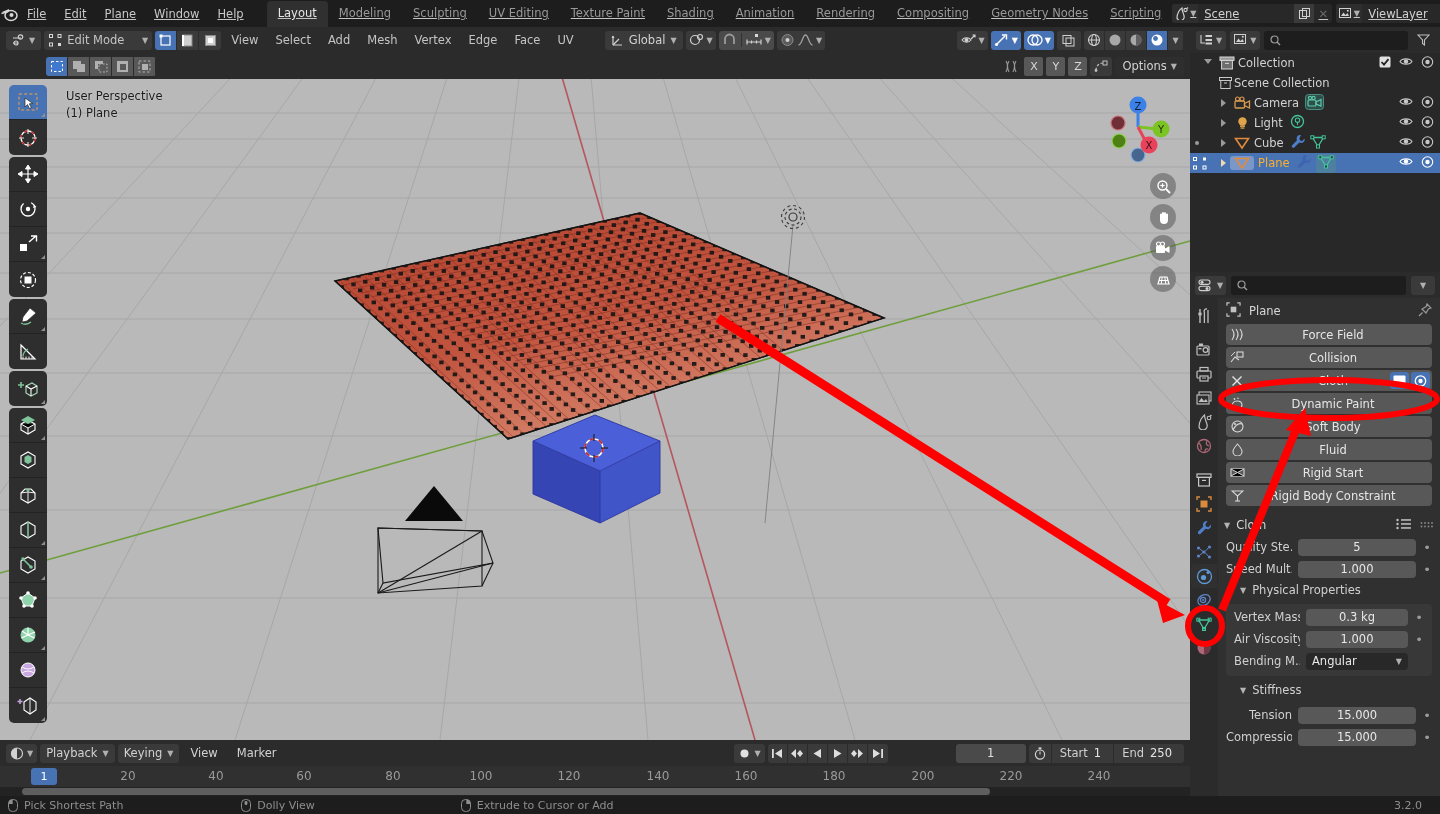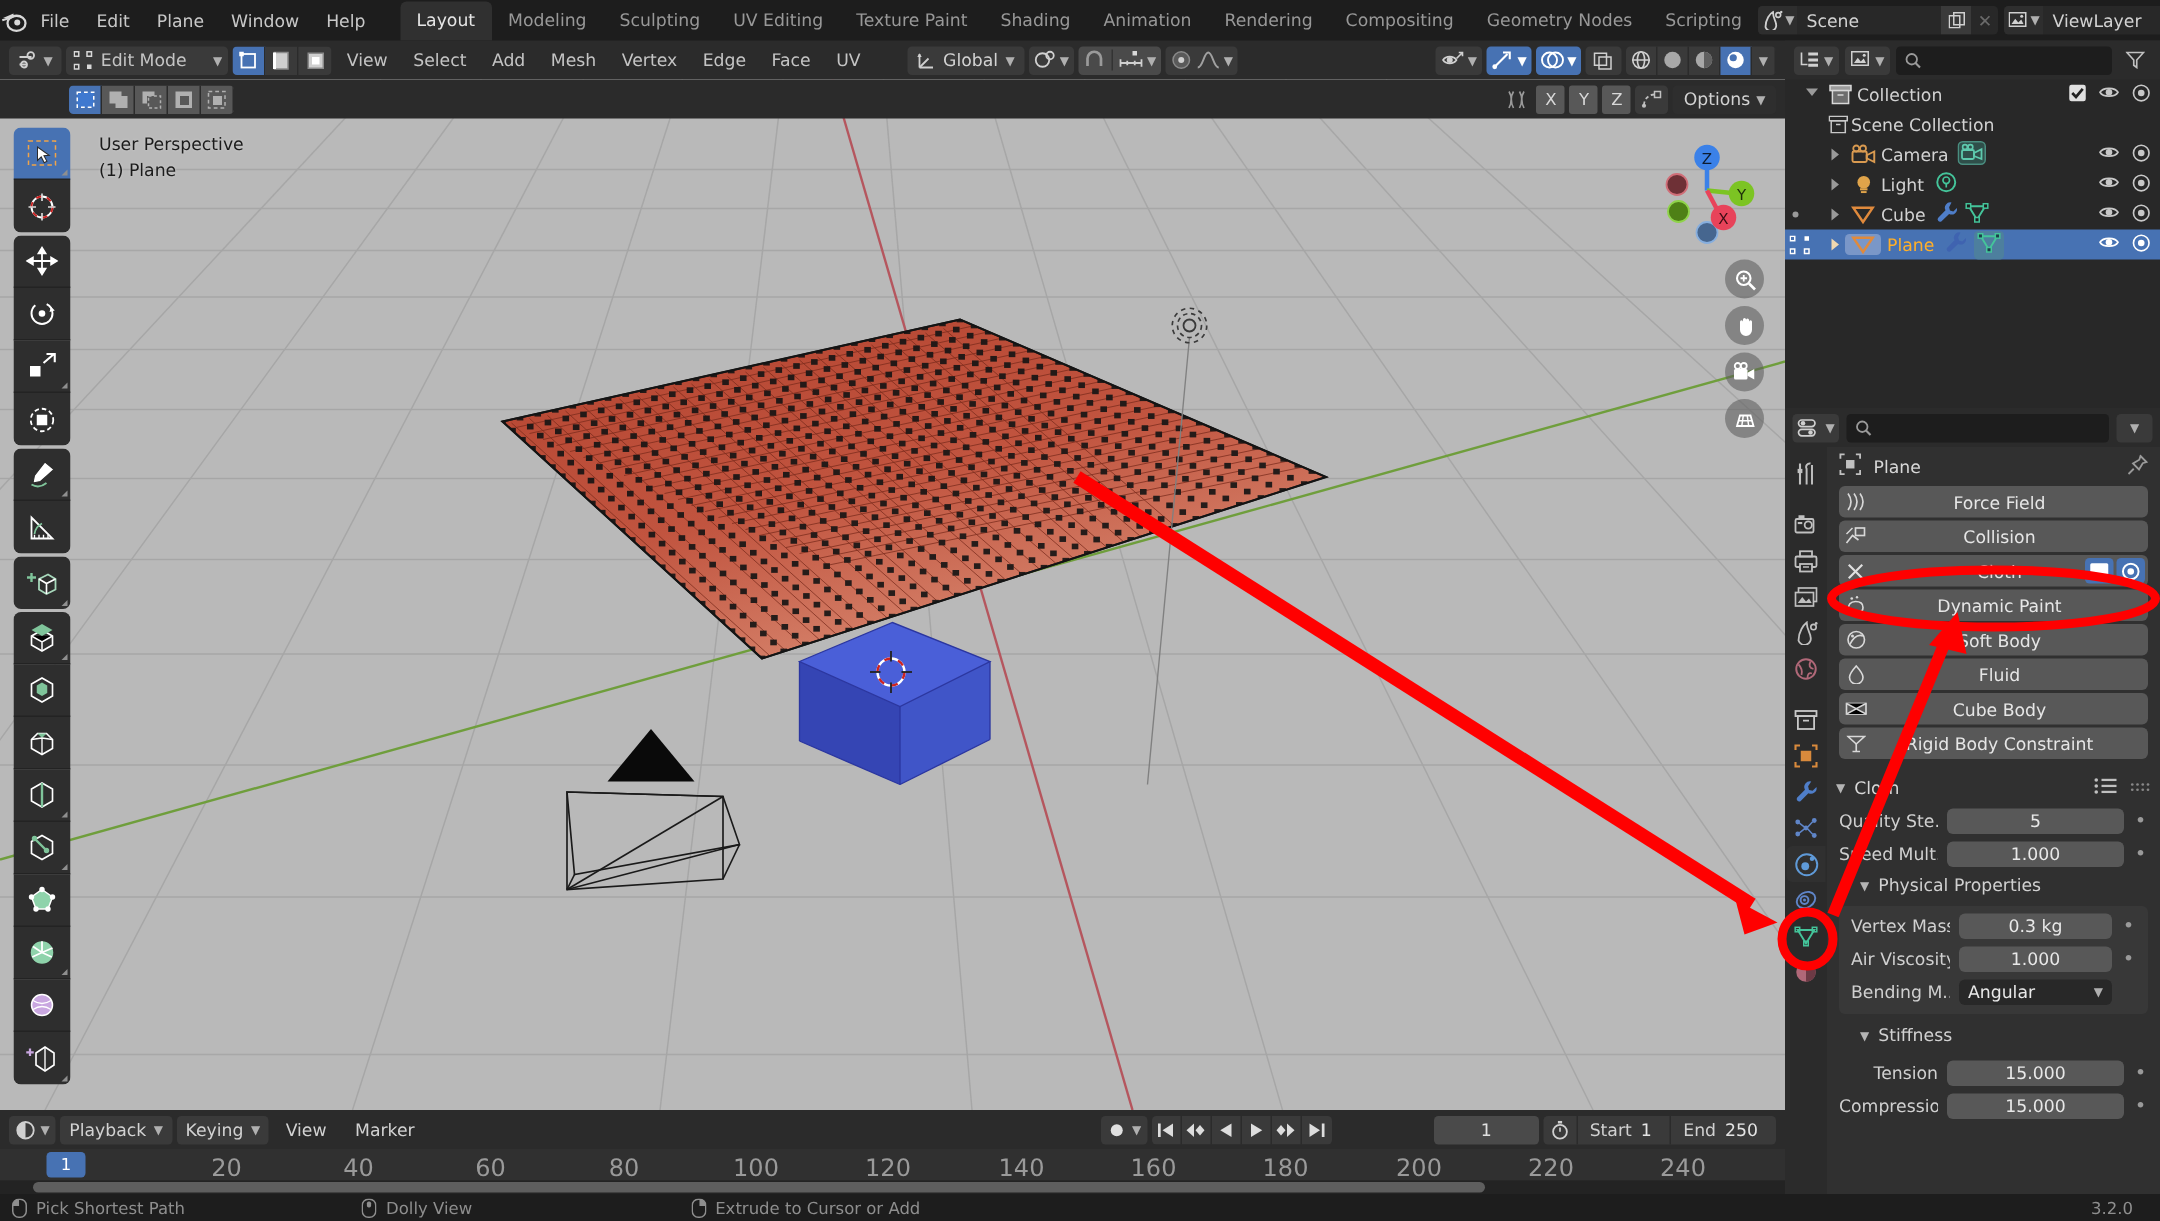--- a/index.html
+++ b/index.html
@@ -9,21 +9,21 @@
     font-family:"DejaVu Sans", sans-serif;
     font-size:11.5px;
     color:#c4c4c4;
     -webkit-font-smoothing: antialiased;
   }
   .app { position:relative; width:1440px; height:814px; }
 
   
   .topbar {
     position:absolute; left:0; top:0; width:1440px; height:27px;
-    background:#1d1d1d; display:flex; align-items:center;
+    background:#1d1d1d; display:flex; align-items:center;text-decoration:underline;
   }
   .blender-logo { width:30px; height:27px; display:flex; align-items:center; justify-content:center; }
   .menu-item { padding:3px 9px; color:#c8c8c8; font-size:11.5px; white-space:nowrap; }
   .ws-tabs { display:flex; align-items:flex-end; height:27px; margin-left:14px; }
   .ws-tab {
     padding:5px 11px 6px; color:#989898; font-size:11.5px; white-space:nowrap;
     border-radius:4px 4px 0 0; line-height:15px;
   }
   .ws-tab.active { background:#303030; color:#e6e6e6; }
   .topbar-right { margin-left:auto; display:flex; align-items:center; gap:4px; padding-right:6px; }
@@ -100,21 +100,21 @@
   .rec-group { display:flex; align-items:center; height:19px; background:#3a3a3a; border-radius:3px; padding:0 4px; gap:4px; }
   .play-group { display:flex; height:19px; border-radius:3px; overflow:hidden; }
   .play-group > div { width:20px; height:19px; background:#3a3a3a; display:flex; align-items:center; justify-content:center; border-right:1px solid #2b2b2b; }
   .play-group > div:last-child { border-right:none; }
   .frame-field { width:70px; height:19px; background:#4a4a4a; border-radius:3px; display:flex; align-items:center; justify-content:center; color:#e0e0e0; }
   .se-group { display:flex; align-items:center; height:19px; background:#3a3a3a; border-radius:3px; overflow:hidden; }
   .se-group .lbl { padding:0 6px 0 8px; color:#d0d0d0; }
   .se-group .val { padding-right:12px; color:#e4e4e4; }
   .se-div { width:1px; height:19px; background:#2b2b2b; }
   .tl-ruler { position:relative; height:21px; background:#303030; }
-  .tick { position:absolute; top:3px; color:#9a9a9a; font-size:16px; transform:translateX(-50%);margin-left:23px; }
+  .tick { position:absolute; top:3px; color:#9a9a9a; font-size:12px; transform:translateX(-50%); }
   .playhead { position:absolute; top:2px; width:26px; height:17px; background:#4772b3; border-radius:3px; color:#fff; display:flex; align-items:center; justify-content:center; font-size:11px; }
   .tl-scroll { position:relative; height:9px; background:#232323; }
   .tl-scrollbar { position:absolute; left:22px; top:1px; height:7px; width:968px; background:#5e5e5e; border-radius:4px; }
 
   
   .outliner { position:absolute; left:1190px; top:27px; width:250px; height:245px; background:#282828; }
   .ol-header { height:26px; background:#2b2b2b; display:flex; align-items:center; padding:0 6px; gap:4px; }
   .ol-ed { display:flex; align-items:center; height:19px; background:#3a3a3a; border-radius:3px; padding:0 4px; gap:3px; }
   .ol-search { flex:1; height:19px; background:#1d1d1d; border-radius:3px; display:flex; align-items:center; padding:0 6px; gap:5px; }
   .ol-filter { width:22px; height:19px; display:flex; align-items:center; justify-content:center; }
@@ -2099,21 +2099,21 @@
             <span class="phys-lbl">Fluid</span>
           </div>
           <div class="phys-btn">
             <span class="phys-ico">
               <svg width="15" height="13" viewBox="0 0 15 13">
                   <rect x="1" y="3" width="13" height="7" fill="none" stroke="#d8d8d8" stroke-width="1.1"></rect>
                   <path d="M1 3 L7.5 6.5 L14 3" stroke="#d8d8d8" stroke-width="1"></path>
                   <path d="M1 10 L7.5 6.5 L14 10" stroke="#d8d8d8" stroke-width="1"></path>
                 </svg>
             </span>
-            <span class="phys-lbl">Cube Body</span>
+            <span class="phys-lbl">Rigid Start</span>
           </div>
           <div class="phys-btn">
             <span class="phys-ico">
               <svg width="13" height="13" viewBox="0 0 13 13">
                   <path d="M1 2 L12 2 L6.5 7 Z" fill="none" stroke="#d8d8d8" stroke-width="1.1"></path>
                   <line x1="6.5" y1="7" x2="6.5" y2="12" stroke="#d8d8d8" stroke-width="1.1"></line>
                   <line x1="4" y1="12" x2="9" y2="12" stroke="#d8d8d8" stroke-width="1.1"></line>
                 </svg>
             </span>
             <span class="phys-lbl">Rigid Body Constraint</span>

